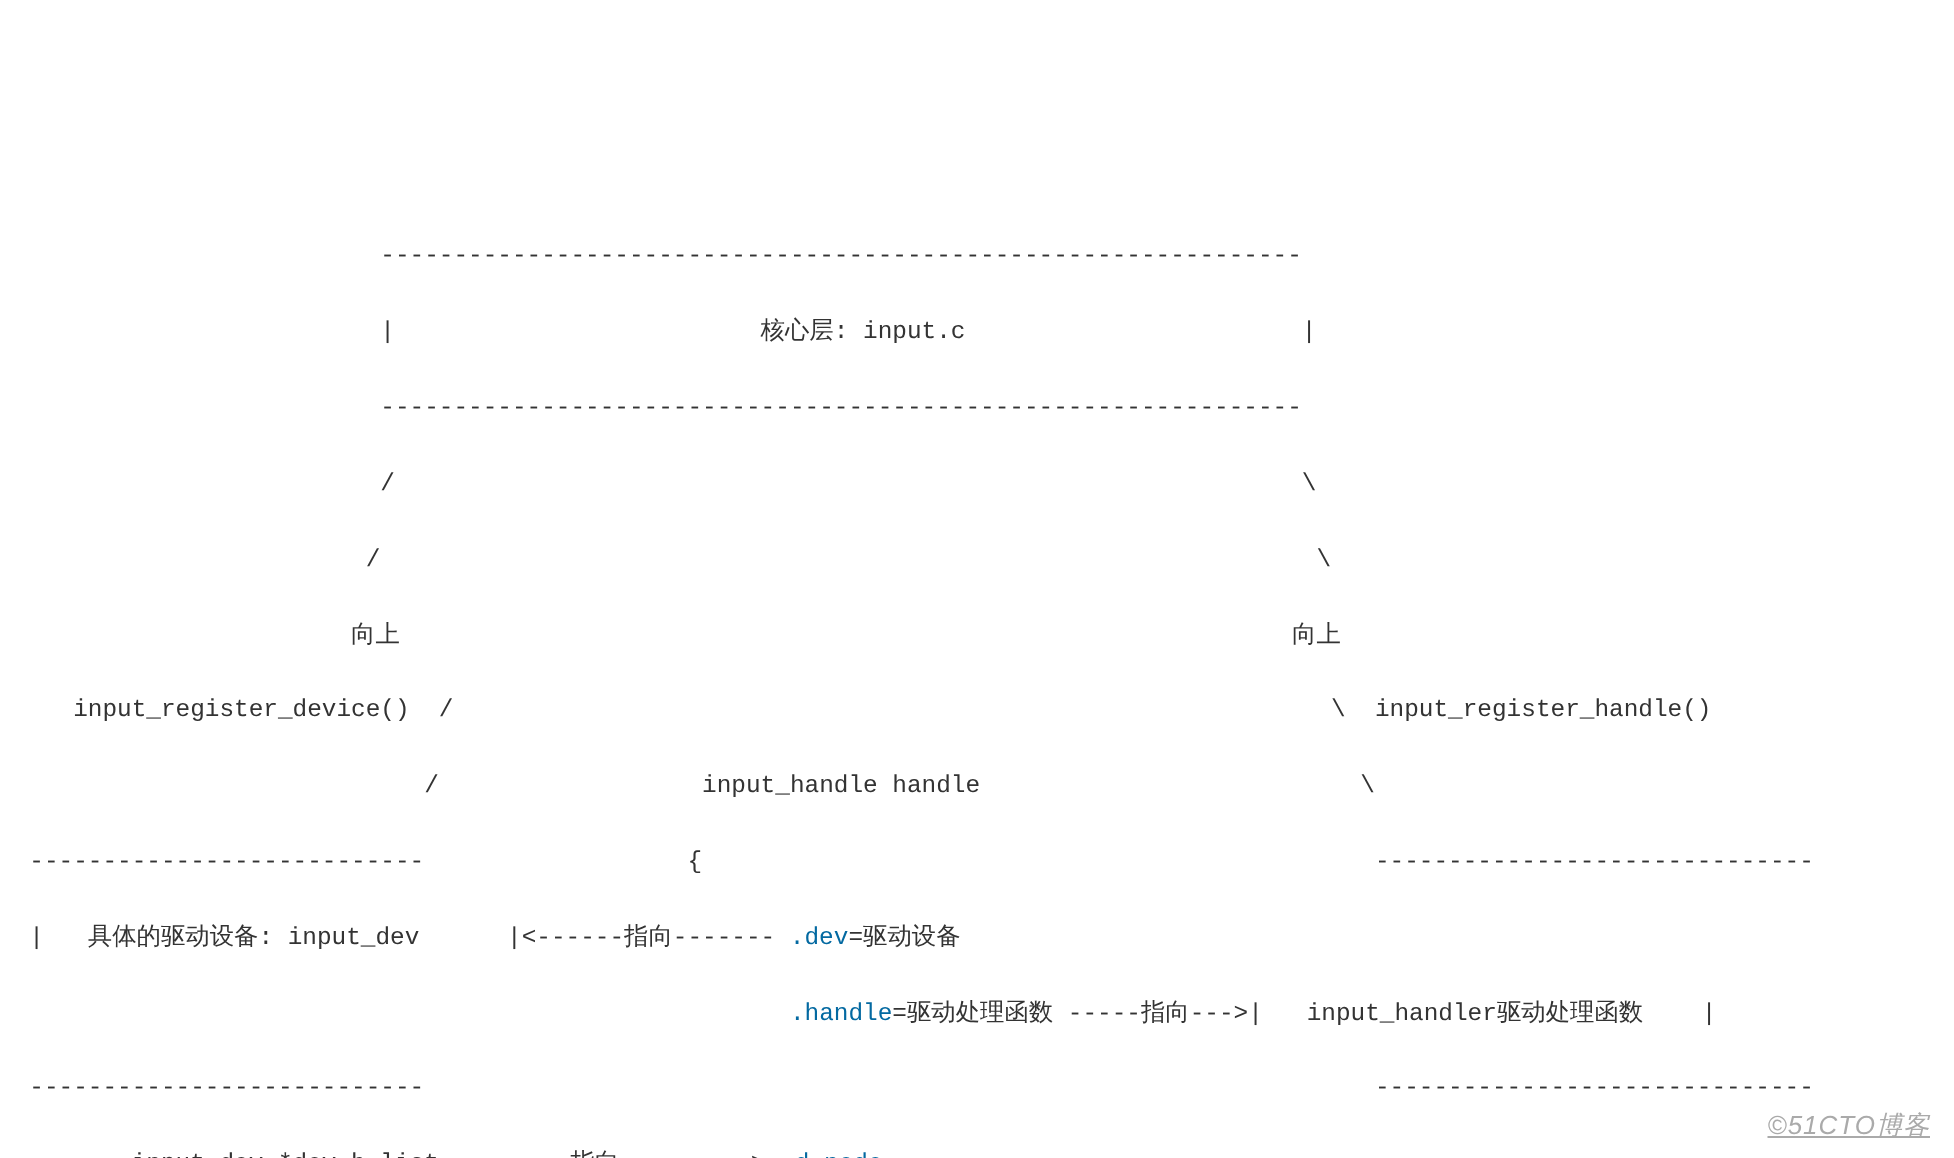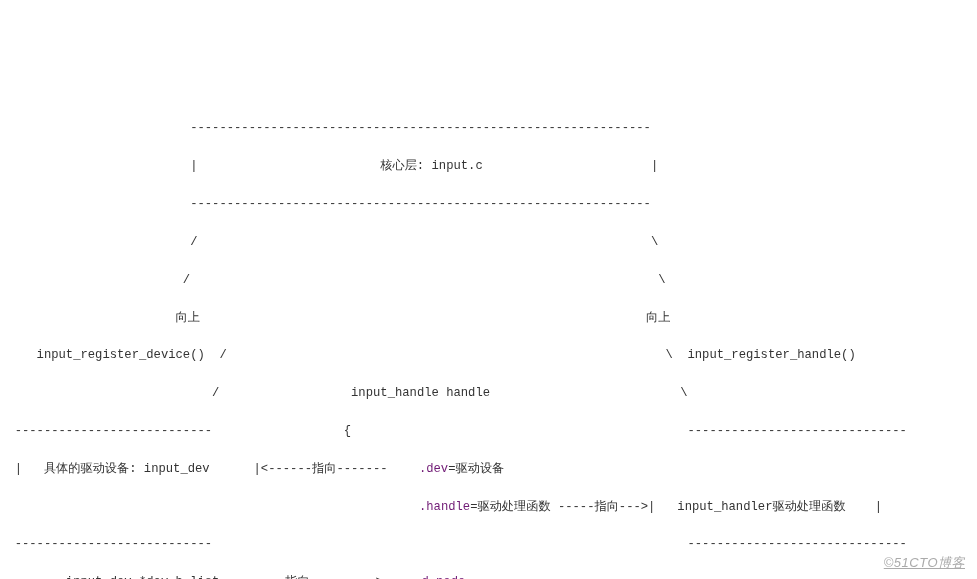--- a/index.html
+++ b/index.html
@@ -8,21 +8,21 @@
     background: #ffffff;
     font-family: "Consolas", "Menlo", "Monaco", "Courier New", monospace;
     font-size: 12.2px;
     line-height: 1.55;
     color: #333333;
     white-space: pre;
   }
   .wrap {
     padding: 6px 0 0 0;
   }
-  .red { color: #701a75; margin-left: 24px; }
+  .red { color: #0369a1; }
   .watermark {
     position: fixed;
     right: 12px;
     bottom: 6px;
     color: #aaa;
     font-size: 13px;
     font-family: "Microsoft YaHei", sans-serif;
     letter-spacing: 0.5px;
     font-style: italic;
     text-decoration: underline;

